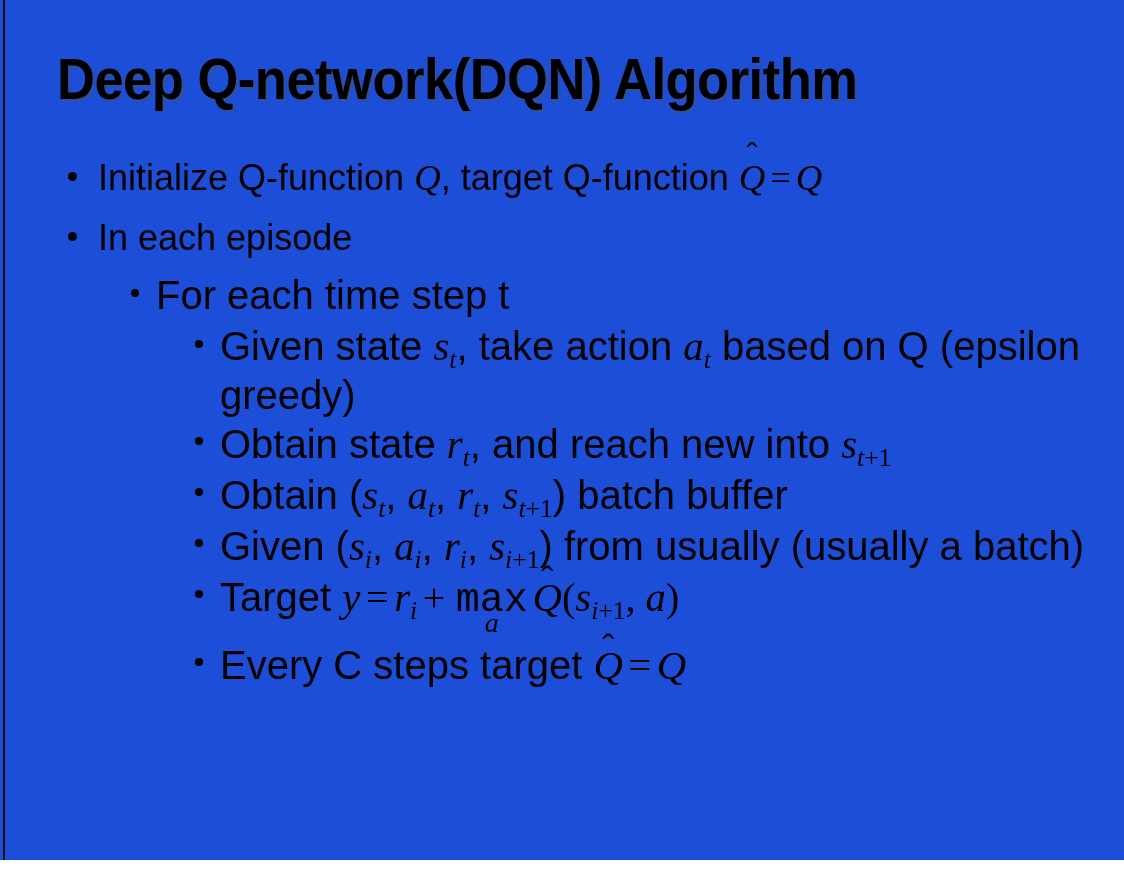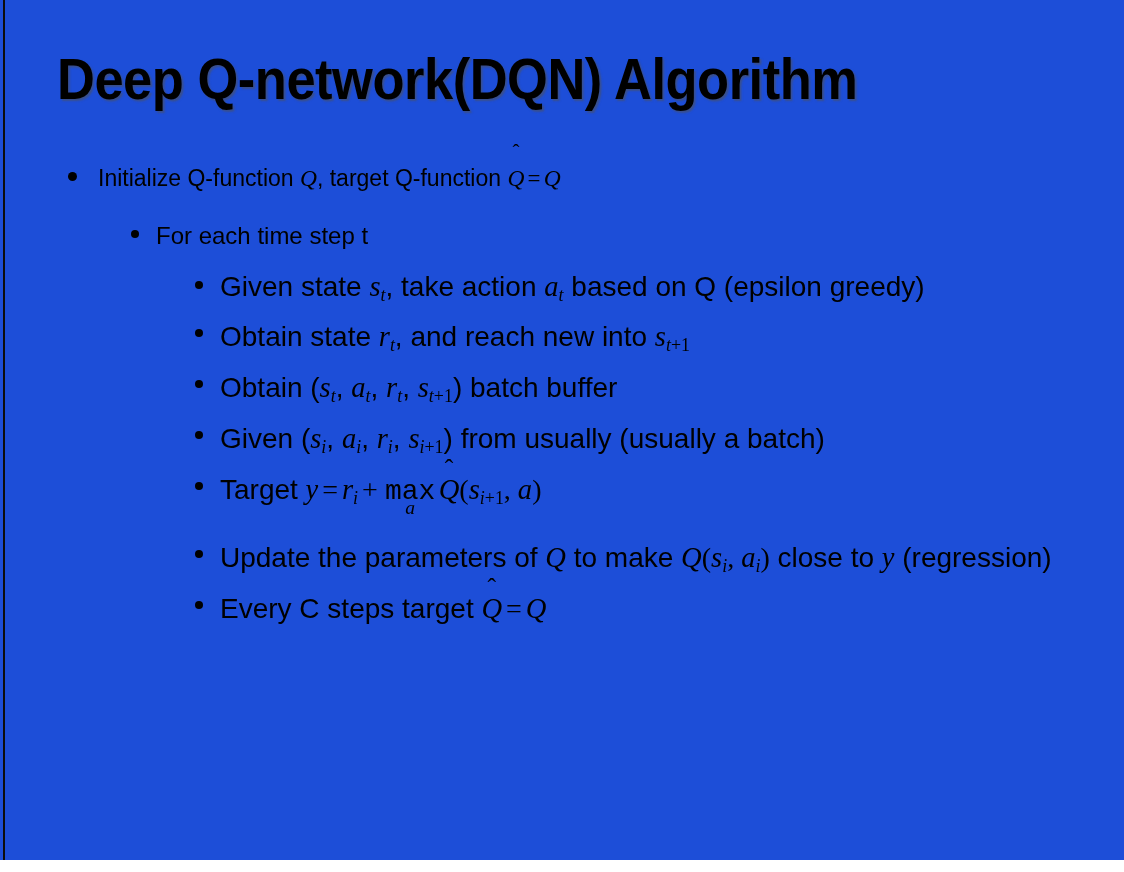--- a/index.html
+++ b/index.html
@@ -71,45 +71,45 @@
   }
 
   
   .lvl1 {
     padding-left: 98px;
     min-height: 60px;
   }
   .lvl1 .marker { left: 68px; top: 24px; }
   .lvl1 .marker i { width: 9px; height: 9px; }
   .lvl1 .txt {
-    font-size: 23px;
+    font-size: 36px;
     line-height: 60px;
   }
 
   
   .lvl2 {
     padding-left: 156px;
     min-height: 54px;
   }
   .lvl2 .marker { left: 131px; top: 21px; }
   .lvl2 .marker i { width: 8px; height: 8px; }
   .lvl2 .txt {
-    font-size: 24px;
+    font-size: 40px;
     line-height: 54px;
   }
 
   
   .lvl3 {
     padding-left: 220px;
     padding-right: 20px;
   }
   .lvl3 .marker { left: 195px; top: 18px; }
   .lvl3 .marker i { width: 8px; height: 8px; }
   .lvl3 .txt {
-    font-size: 28px;
+    font-size: 40px;
     line-height: 51px;
   }
   .lvl3.tight .txt { line-height: 48px; }
 
   
   .math {
     font-family: "Liberation Serif", serif;
     font-style: italic;
     font-size: 1.02em;
   }
@@ -184,20 +184,26 @@
 
   <div class="body-area">
 
     <div class="bullet-row lvl1">
       <span class="marker">
           <i></i>
         </span>
       <span class="txt"><span>Initialize Q-function </span><span class="math">Q</span><span>, target Q-function </span><span class="hatted"><span class="math">Q</span><span class="hat">̂</span></span><span class="op">=</span><span class="math">Q</span></span>
     </div>
 
+    <div class="bullet-row lvl1">
+      <span class="marker">
+          <i></i>
+        </span>
+      <span class="txt">In each episode</span>
+    </div>
 
     <div class="bullet-row lvl2">
       <span class="marker">
           <i></i>
         </span>
       <span class="txt">For each time step t</span>
     </div>
 
     <div class="bullet-row lvl3 tight">
       <span class="marker">
@@ -231,21 +237,20 @@
       <span class="marker">
           <i></i>
         </span>
       <span class="txt"><span>Target </span><span class="math">y</span><span class="op">=</span><span class="math">r</span><sub>i</sub><span class="op">+</span><span class="limitop"><span class="opname">max</span><span class="lim">a</span></span><span class="hatted"><span class="math">Q</span><span class="hat">̂</span></span><span class="mathup">(</span><span class="math">s</span><sub><span>i</span><span class="num">+1</span></sub><span class="mathup">, </span><span class="math">a</span><span class="mathup">)</span></span>
     </div>
 
     <div class="bullet-row lvl3">
       <span class="marker">
           <i></i>
         </span>
-      <span class="txt"><span>Update the parameters of </span><span class="math">Q</span><span> to make </span><span class="math">Q</span><span class="mathup">(</span><span class="math">s</span><sub>i</sub><span class="mathup">, </span><span class="math">a</span><sub>i</sub><span class="mathup">)</span><span> close to </span><span class="math">y</span><span> (regression)</span></span>
     </div>
 
     <div class="bullet-row lvl3">
       <span class="marker">
           <i></i>
         </span>
       <span class="txt"><span>Every C steps target </span><span class="hatted"><span class="math">Q</span><span class="hat">̂</span></span><span class="op">=</span><span class="math">Q</span></span>
     </div>
 
   </div>

